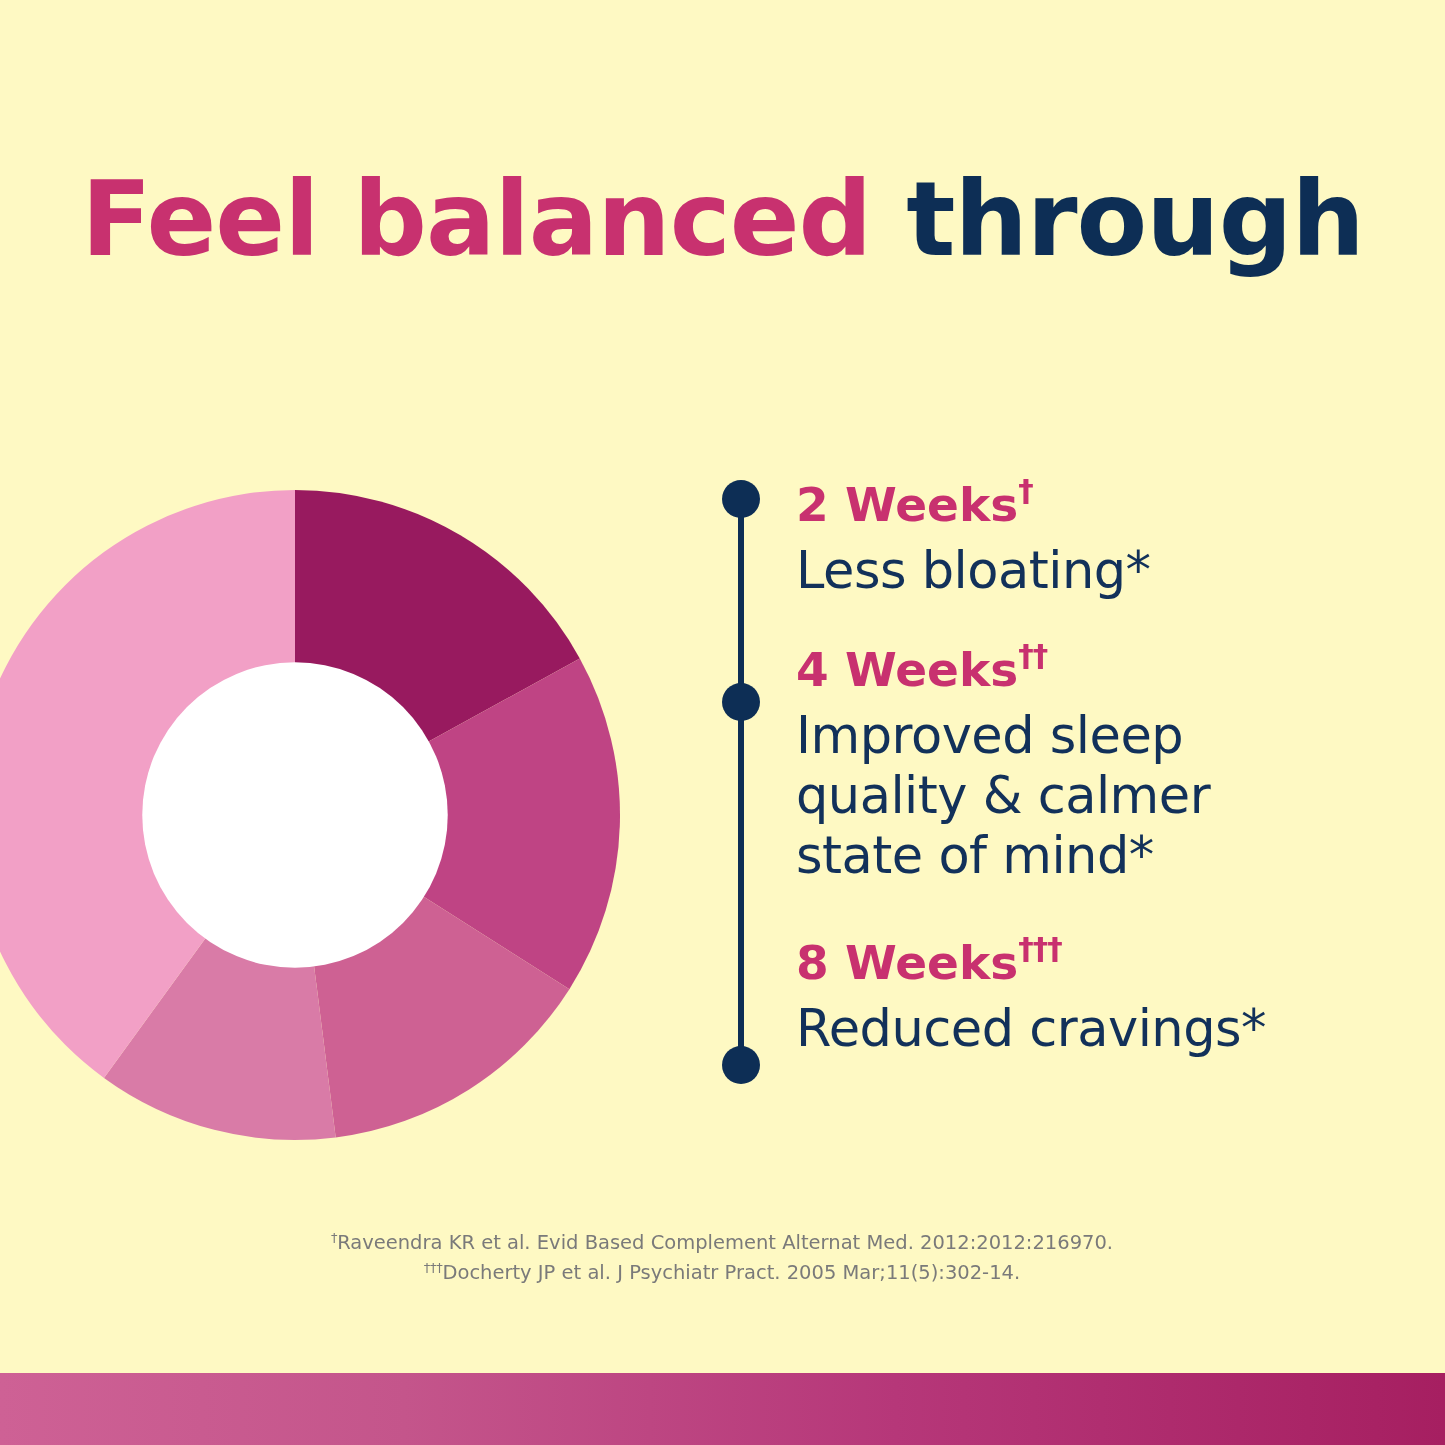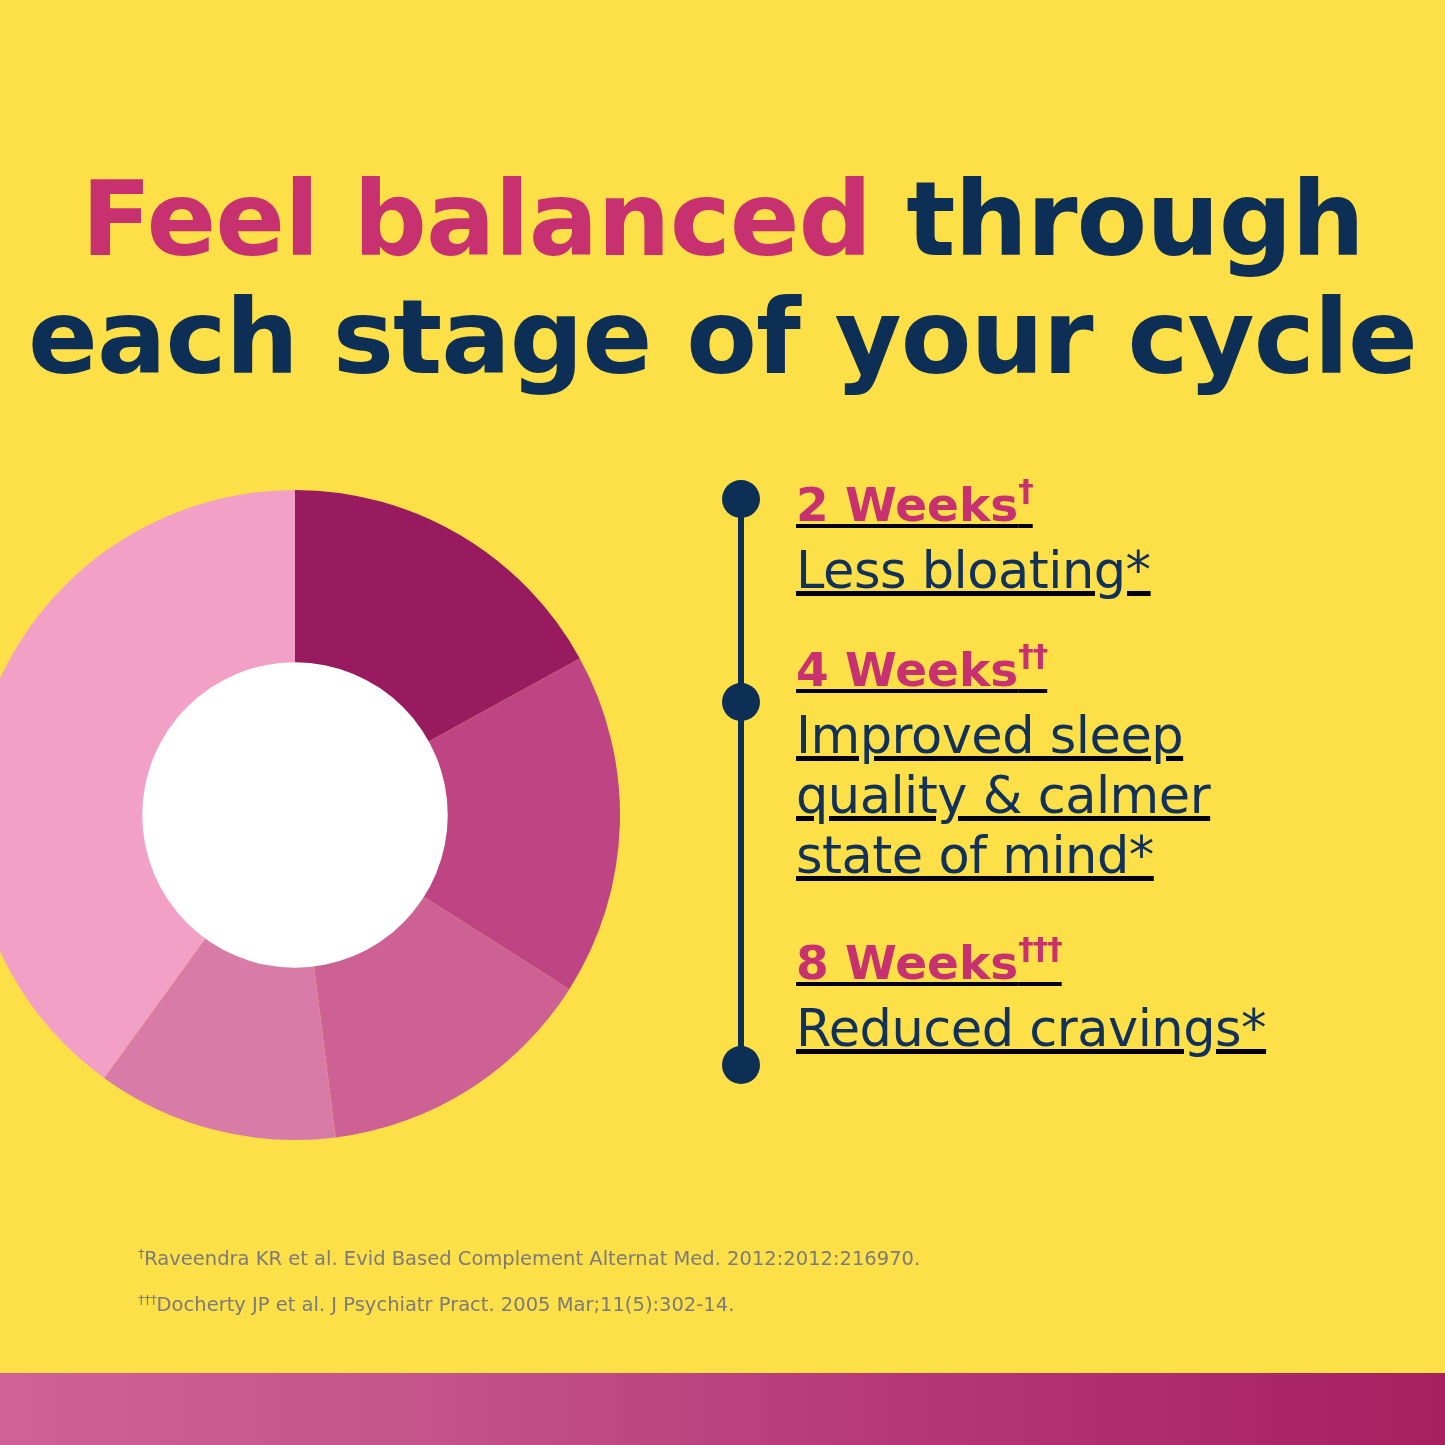--- a/index.html
+++ b/index.html
@@ -10,21 +10,21 @@
     width: 1445px;
     height: 1445px;
     background: #ffffff;
     font-family: "Liberation Sans", sans-serif;
     overflow: hidden;
     position: relative;
   }
   #page {
     position: absolute;
     inset: 0;
-    background: #fde047;
+    background: #fef9c3;
   }
 
   
   .headline {
     position: absolute;
     left: 0;
     top: 160px;
     width: 1445px;
     text-align: center;
     font-weight: bold;
@@ -77,21 +77,20 @@
   }
   .tl-dot.d1 { top: 0px; }
   .tl-dot.d2 { top: 203px; }
   .tl-dot.d3 { top: 566px; }
 
   .tl-items {
     position: absolute;
     left: 74px;
     top: -6px;
     width: 546px;
-    text-decoration: underline;
   }
   .tl-item { margin-bottom: 38px; }
   .tl-item:last-child { margin-bottom: 12px; }
   .tl-title {
     font-family: "DejaVu Sans", sans-serif;
     font-weight: bold;
     font-size: 47px;
     line-height: 1.08;
     color: #C8316F;
     margin: 0 0 10px 0;
@@ -117,21 +116,21 @@
   .footnotes {
     position: absolute;
     left: 122px;
     top: 1228px;
     width: 1200px;
     font-family: "DejaVu Sans", sans-serif;
     font-size: 19.5px;
     line-height: 1.48;
     color: #7A7A7A;
   }
-  .footnotes p { margin: 16px; white-space: nowrap; }
+  .footnotes p { margin: 0; white-space: nowrap; text-align: center; }
   .footnotes .sup {
     font-size: 13px;
     vertical-align: 7px;
     letter-spacing: -0.3px;
   }
 
   
   .footer-bar {
     position: absolute;
     left: 0;
@@ -141,21 +140,20 @@
     background: linear-gradient(90deg, #CE6195 0%, #C4558B 28%, #B63779 62%, #A61F61 100%);
   }
 </style>
 </head>
 <body>
 
 <div id="page">
 
   <div class="headline">
     <span class="hl-line"><span class="hl-pink">Feel balanced</span><span class="hl-navy"> through</span></span>
-    <span class="hl-line hl-navy">each stage of your cycle</span>
   </div>
 
   <div class="donut-wrap">
     <svg width="690" height="690" viewBox="0 0 690 690">
 
       <path fill="#981A5F" d="M 345 345 L 345 20 A 325 325 0 0 1 629.8 501.2 Z" transform="rotate(0 345 345)" style="display:none"></path>
       <g>
           <path d="M345,345 L345,20 A325,325 0 0,1 629.7996710142556,188.43005591694256 Z" fill="#981A5F"></path>
           <path d="M345,345 L629.7996710142556,188.43005591694256 A325,325 0 0,1 619.4065757881549,519.143708368174 Z" fill="#BF4484"></path>
           <path d="M345,345 L619.4065757881549,519.143708368174 A325,325 0 0,1 385.7333009083988,667.4372779272053 Z" fill="#CE6193"></path>

